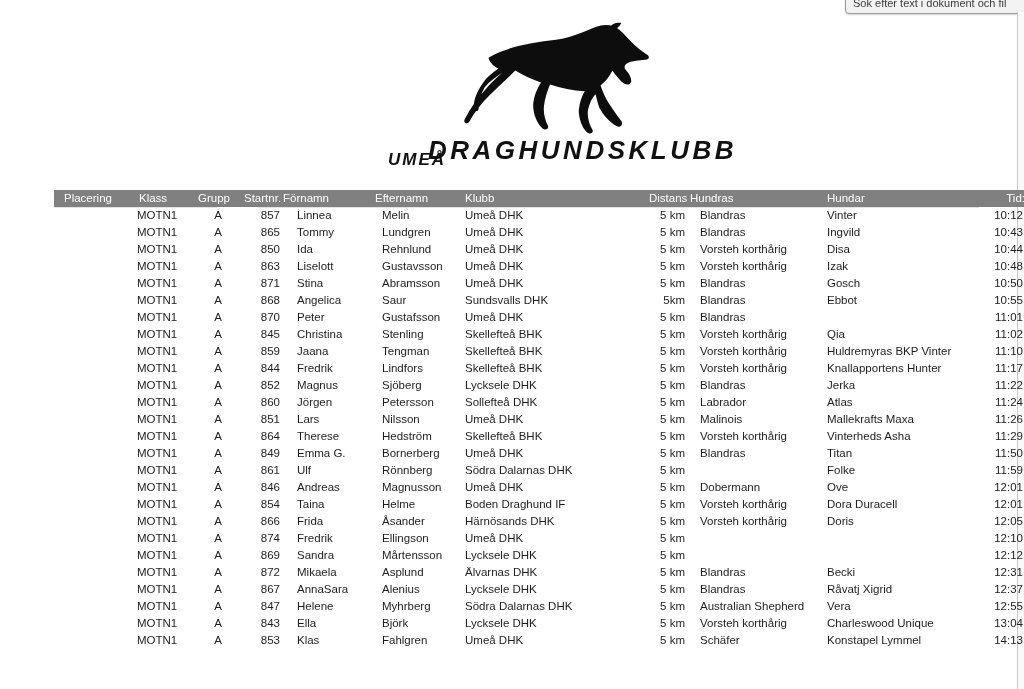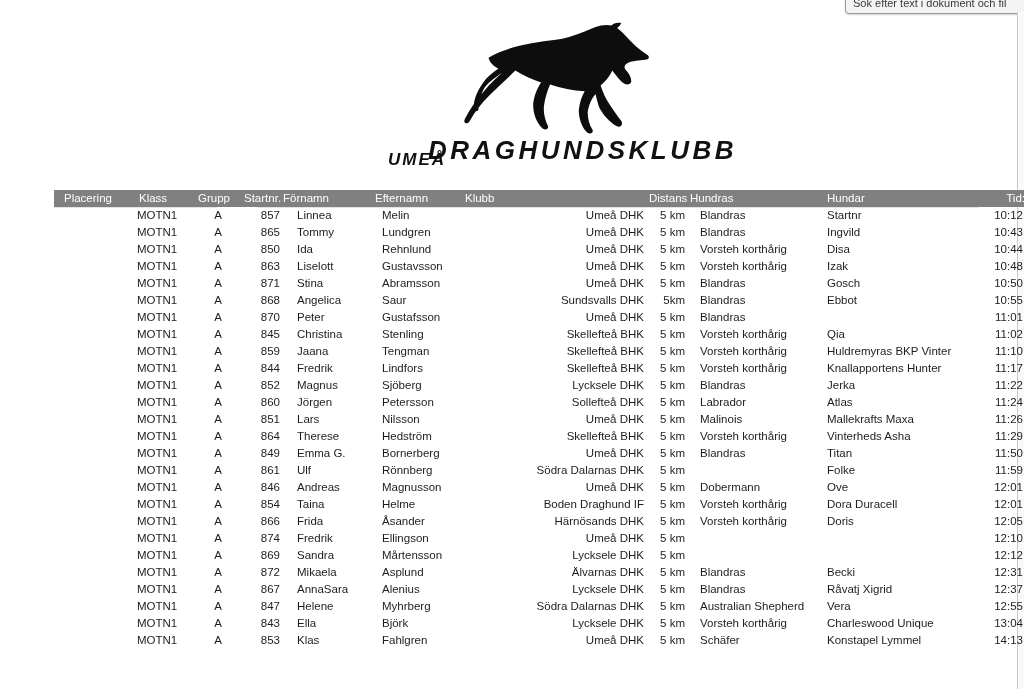--- a/index.html
+++ b/index.html
@@ -51,21 +51,21 @@
   th.col-3{width:37px;}  th.col-4{width:91px;}  th.col-5{width:85px;}
   th.col-6{width:179px;margin-top:16px;} th.col-7{width:38px;margin-top:18px;}  th.col-8{width:130px;}
   th.col-9{width:135px;} th.col-10{width:63px;}
   
   th.col-0{padding-left:10px;}
   th.col-1{padding-left:7px;}   td.col-1{padding-left:5px;}
   th.col-2{padding-left:6px;}   td.col-2{text-align:center;}
   th.col-3{padding-left:0;}     td.col-3{text-align:right;padding-right:1px;}
   th.col-4{padding-left:2px;}   td.col-4{padding-left:16px;}
   th.col-5{padding-left:1px;}   td.col-5{padding-left:8px;}
-  th.col-6{padding-left:5px;}   td.col-6{padding-left:5px;text-align:right;}
+  th.col-6{padding-left:5px;}   td.col-6{padding-left:5px;}
   th.col-7{padding-left:5px;}   td.col-7{text-align:right;padding-right:2px;}
   th.col-8{padding-left:3px;}   td.col-8{padding-left:13px;}
   th.col-9{padding-left:7px;}   td.col-9{padding-left:7px;}
   th.col-10{text-align:right;padding-right:6px;} td.col-10{text-align:right;padding-right:8px;}
   
   .thead-underline{position:absolute;left:0;top:17px;width:925px;height:1px;background:#e3e3e3;}
   .startnr-highlight{position:absolute;left:163px;top:17px;width:41px;height:3px;background:#ffffff;z-index:2;}
 </style>
 </head>
 <body>
@@ -146,21 +146,21 @@
         <tr>
           <td class="col-0"></td>
           <td class="col-1">MOTN1</td>
           <td class="col-2">A</td>
           <td class="col-3">857</td>
           <td class="col-4">Linnea</td>
           <td class="col-5">Melin</td>
           <td class="col-6">Umeå DHK</td>
           <td class="col-7">5 km</td>
           <td class="col-8">Blandras</td>
-          <td class="col-9">Startnr</td>
+          <td class="col-9">Vinter</td>
           <td class="col-10">10:12</td>
         </tr>
         <tr>
           <td class="col-0"></td>
           <td class="col-1">MOTN1</td>
           <td class="col-2">A</td>
           <td class="col-3">865</td>
           <td class="col-4">Tommy</td>
           <td class="col-5">Lundgren</td>
           <td class="col-6">Umeå DHK</td>

